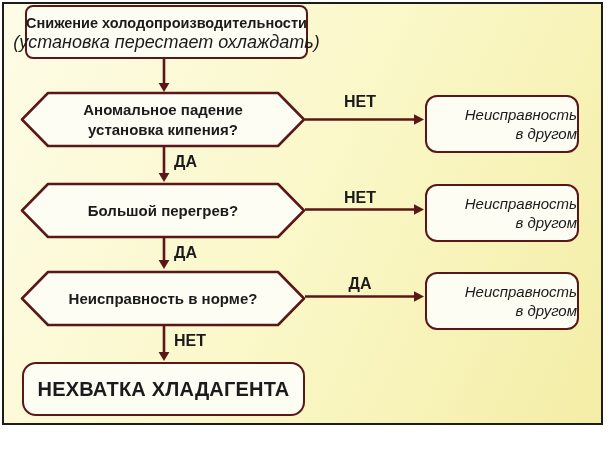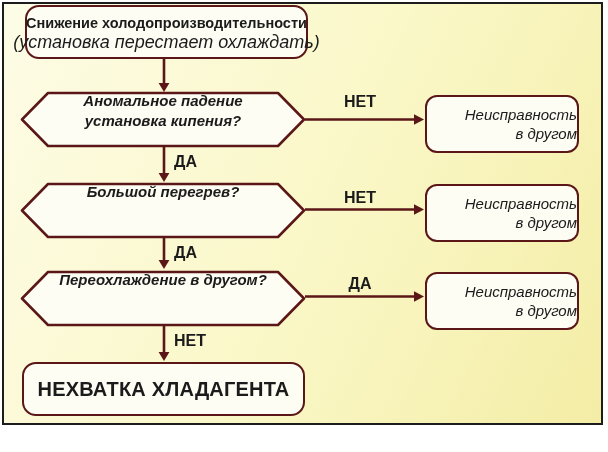--- a/index.html
+++ b/index.html
@@ -20,30 +20,30 @@
   }
   .arrows{position:absolute; left:0; top:0; z-index:1; pointer-events:none;}
   .arrows path{stroke:var(--accent); stroke-width:2.6; fill:none;}
   .arrows polygon{fill:var(--accent); stroke:none;}
   .node{
     position:absolute; z-index:2; box-sizing:border-box;
     background:var(--node-fill); border:2.5px solid var(--accent);
     display:flex; flex-direction:column; align-items:center; justify-content:center;
     text-align:center;
   }
-  .start{left:25px; top:5px; width:283px; height:54px; border-radius:14px;}
+  .start{left:25px; top:5px; width:283px; height:54px; border-radius:8px;}
   .start .title{font-weight:bold; font-size:14.5px; line-height:20px; white-space:nowrap;}
   .start .subtitle{font-style:italic; font-size:18px; line-height:19px; white-space:nowrap;}
   .hex{position:absolute; z-index:2; width:286px; height:57px; left:20px;}
   .hex svg{position:absolute; left:0; top:0;}
   .hex svg polygon{fill:var(--node-fill); stroke:var(--accent); stroke-width:2.5; stroke-linejoin:round;}
   .hex .hex-text{
     position:absolute; left:0; top:0; right:0; bottom:0; padding:0 30px;
-    display:flex; flex-direction:column; align-items:center; 
-    text-align:center; font-weight:bold; font-size:15px; line-height:20px;font-style:italic;
+    display:flex; flex-direction:column; align-items:center; justify-content:center;
+    text-align:center; font-weight:bold; font-size:15px; line-height:20px;
   }
   .hex1{top:91px;} .hex2{top:182px;} .hex3{top:270px;}
   .fault{left:425px; width:154px; height:58px; border-radius:12px; font-style:italic; font-size:15px; line-height:19px;align-items:flex-end;}
   .fault1{top:95px;} .fault2{top:184px;} .fault3{top:272px;}
   .result{left:22px; top:362px; width:283px; height:54px; border-radius:14px;
           font-weight:bold; font-size:20px; letter-spacing:0.2px; white-space:nowrap;justify-content:center;}
   .lbl{position:absolute; z-index:3; font-weight:bold; font-size:16px; line-height:18px;}
   .lbl-side{left:305px; width:110px; text-align:center;}
   .lbl-side1{top:93px;} .lbl-side2{top:189px;} .lbl-side3{top:275px;}
   .lbl-down{left:174px;}
@@ -97,21 +97,21 @@
     <div class="hex-text">
       <div>Большой перегрев?</div>
     </div>
   </div>
 
   <div class="hex hex3">
     <svg width="286" height="57" viewBox="0 0 286 57">
       <polygon points="28,2 258,2 284,28.5 258,55 28,55 2,28.5"></polygon>
     </svg>
     <div class="hex-text">
-      <div>Переохлаждение в другом?</div>
+      <div>Неисправность в норме?</div>
     </div>
   </div>
 
   <div class="node fault fault1">
     <div>Неисправность</div>
     <div>в другом</div>
   </div>
 
   <div class="node fault fault2">
     <div>Неисправность</div>

